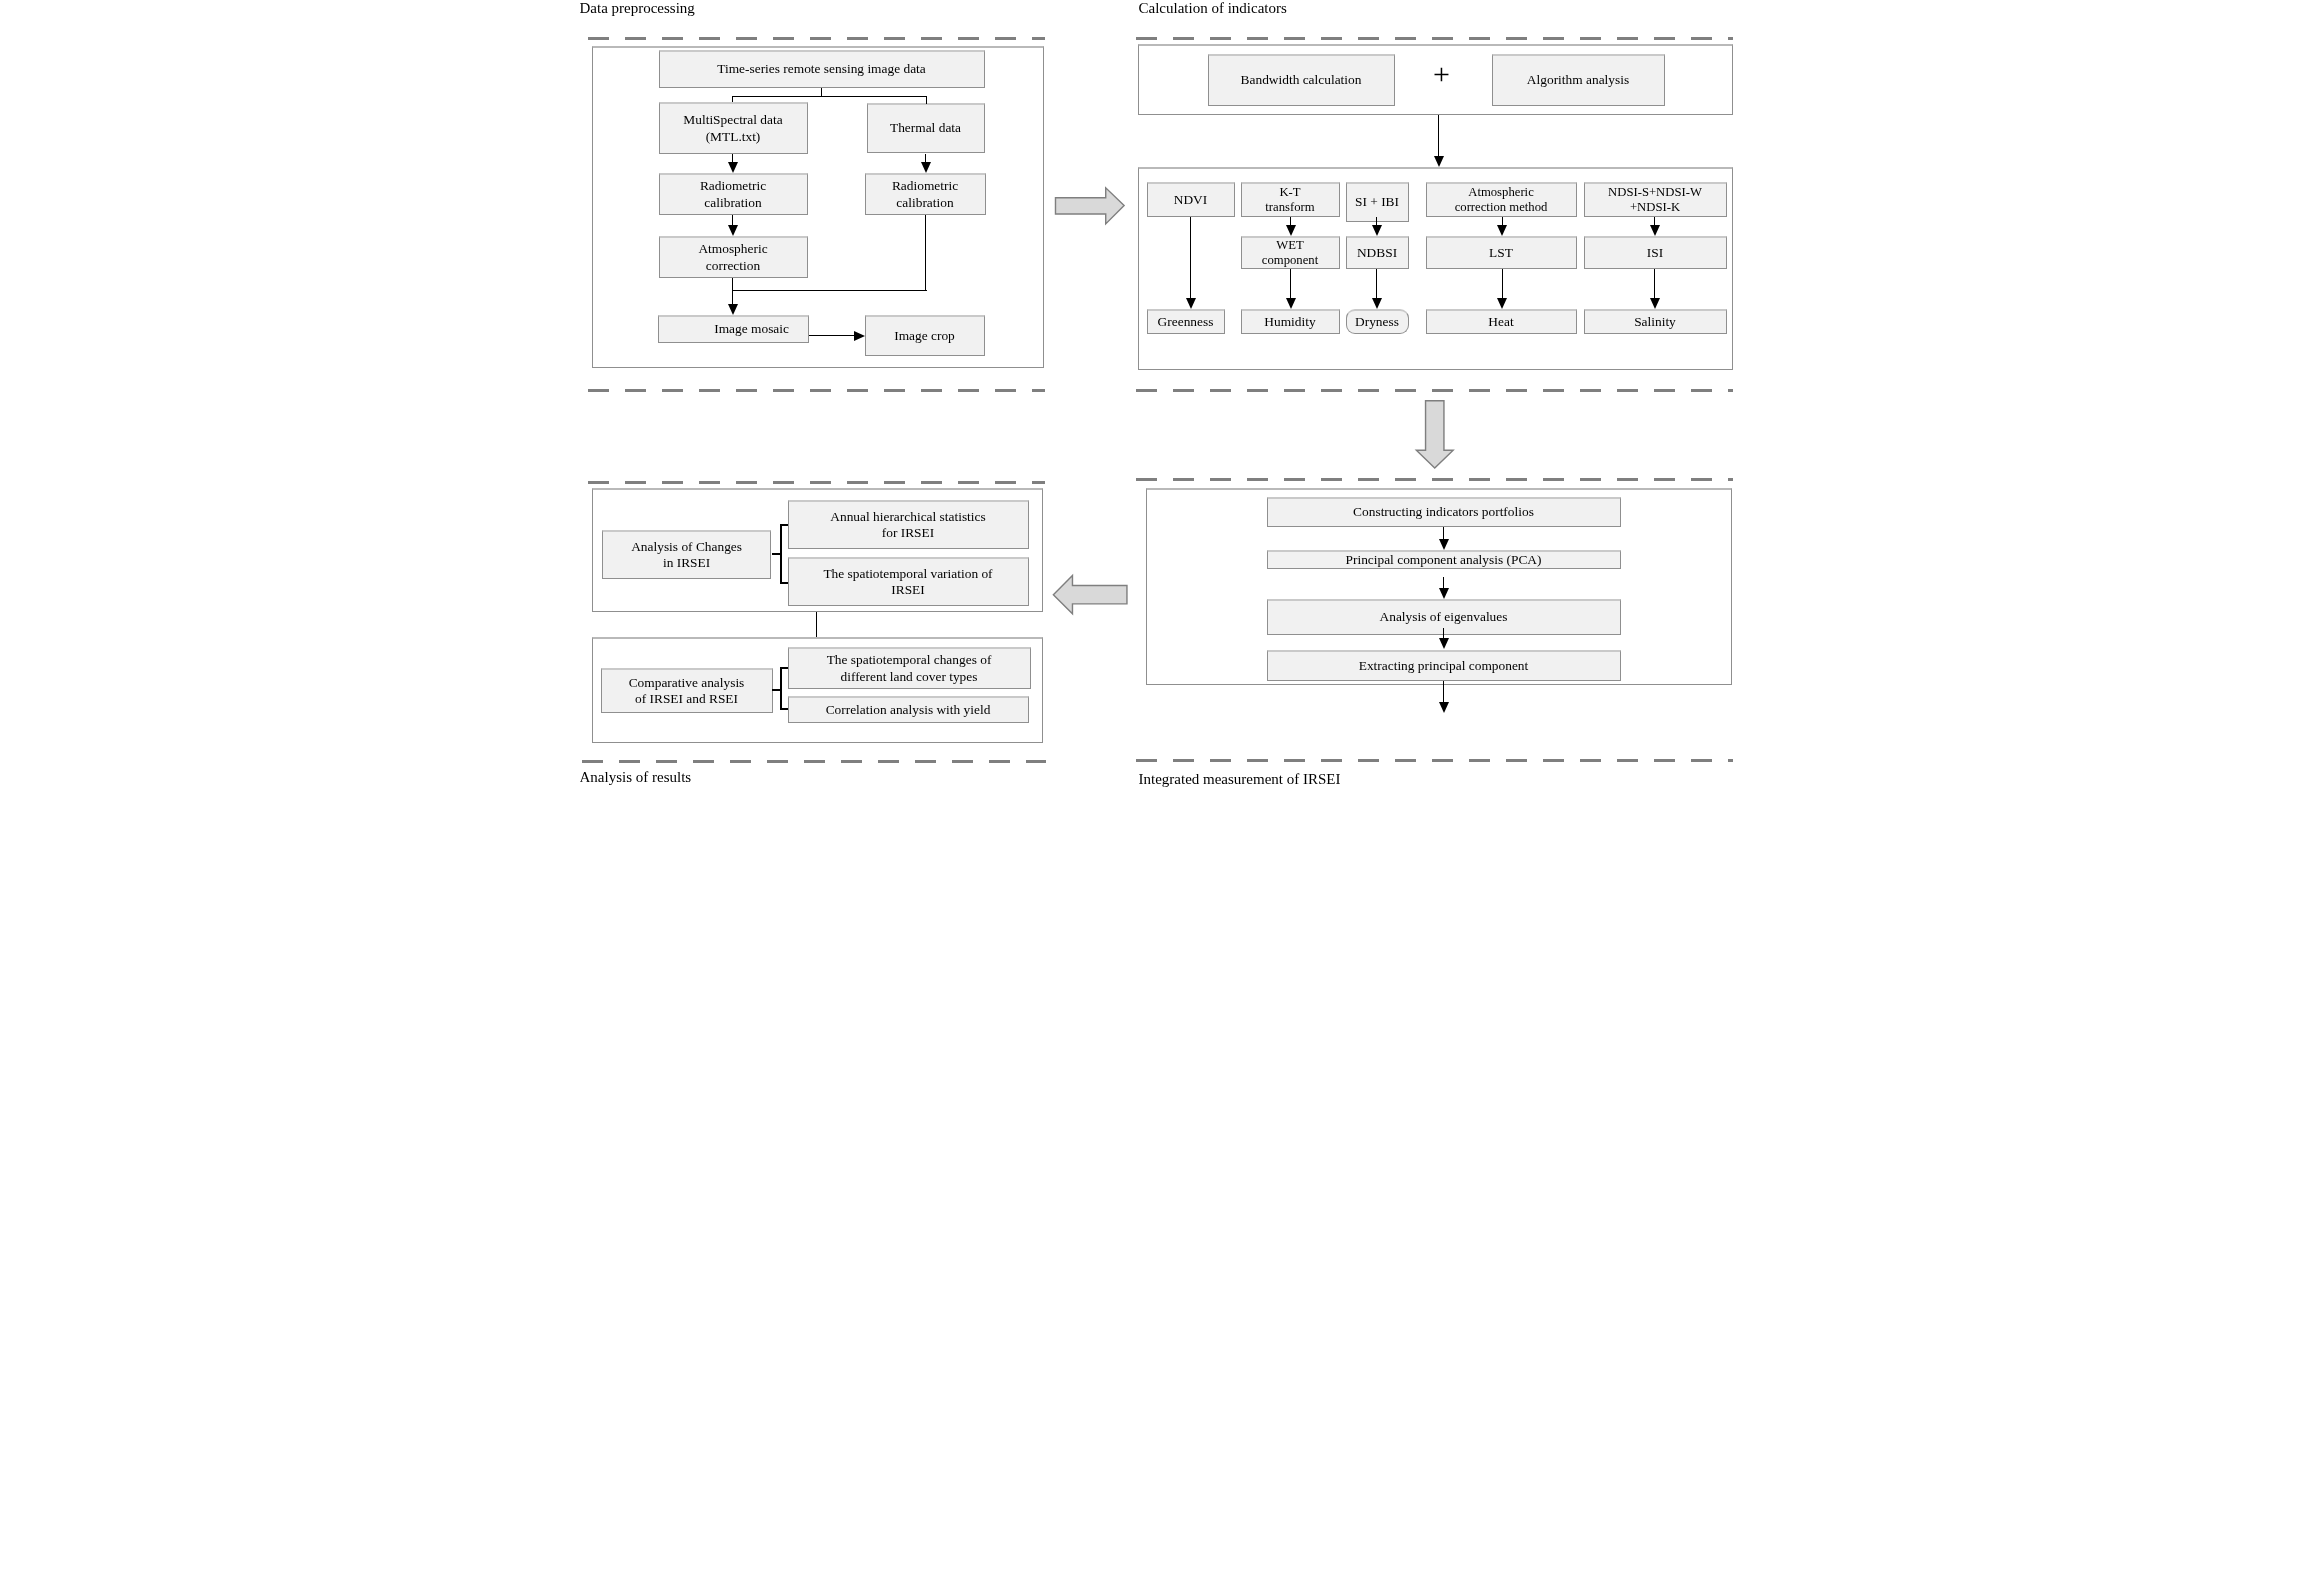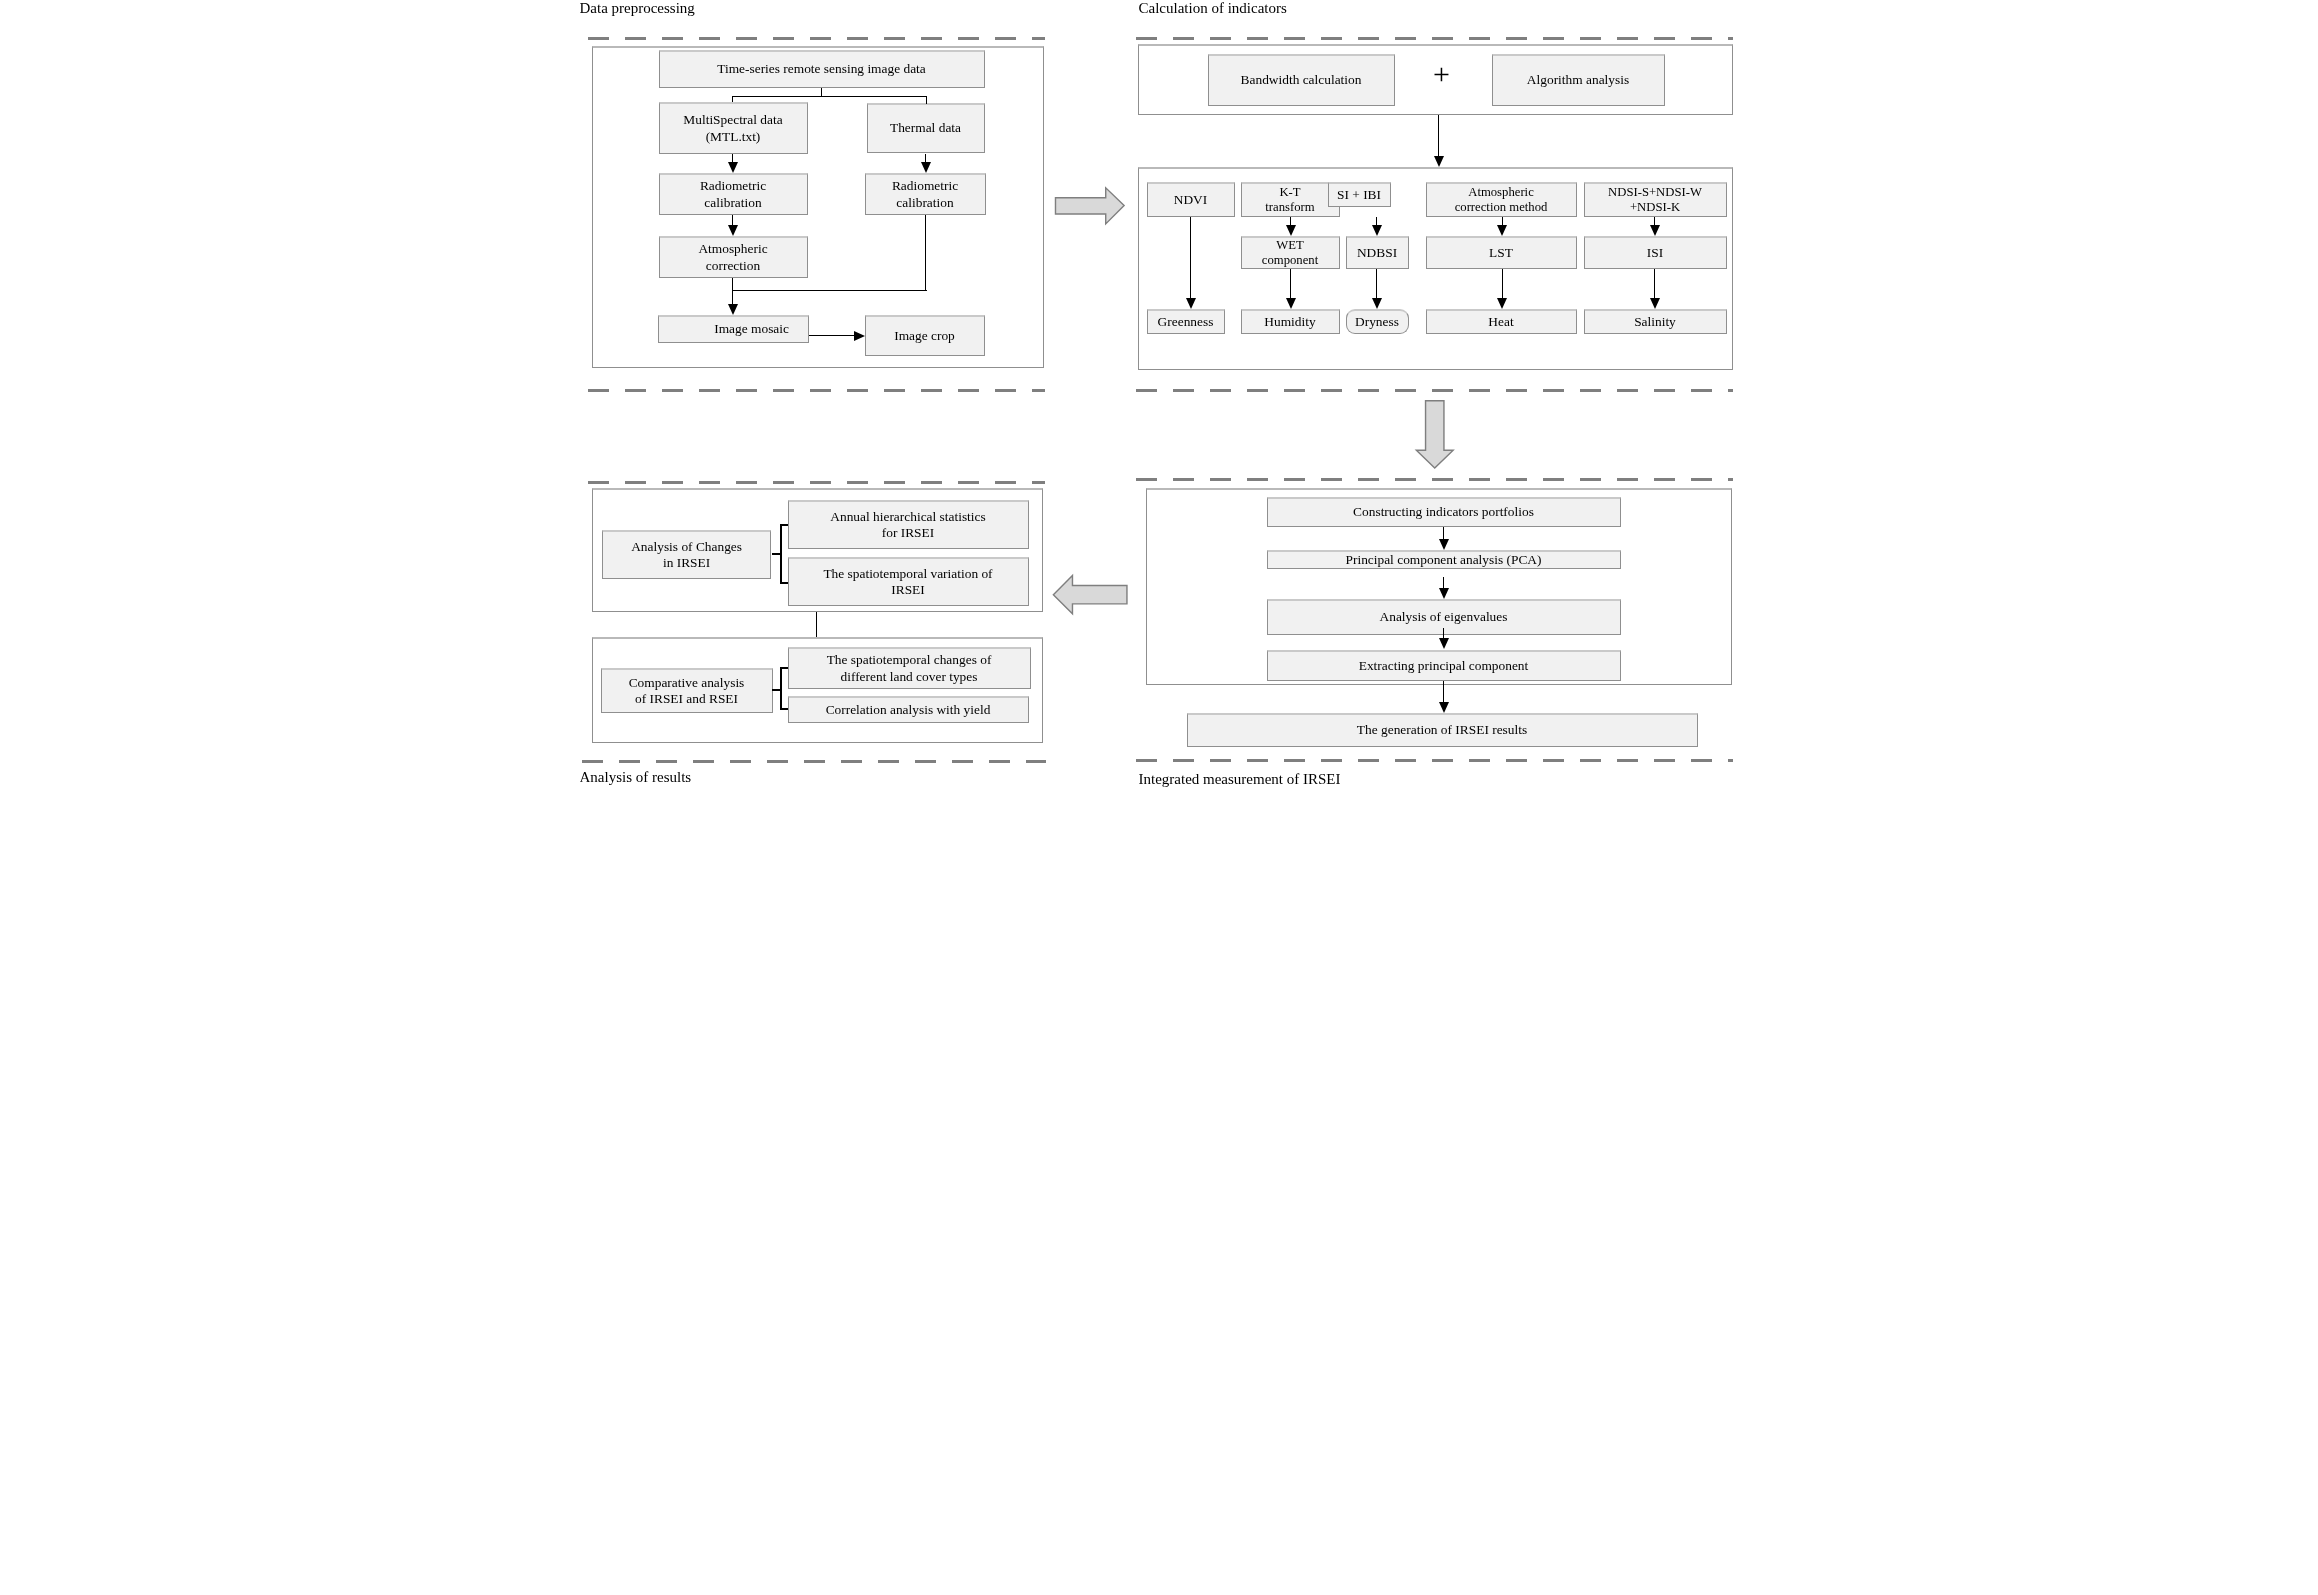--- a/index.html
+++ b/index.html
@@ -106,21 +106,21 @@
   <div class="box" style="left:912px;top:54px;width:173px;height:52px;">Algorithm analysis</div>
 
   <div class="vline" style="left:858px;top:115px;height:42px;"></div>
   <div class="ah-down" style="left:854px;top:156px;"></div>
 
   <div class="container" style="left:558px;top:167px;width:595px;height:203px;"></div>
 
   <div class="box" style="left:567px;top:182px;width:88px;height:35px;">NDVI</div>
   <div class="box small" style="left:661px;top:182px;width:99px;height:35px;">K-T
 transform</div>
-  <div class="box" style="left:748px;top:182px;width:63px;height:25px;">SI + IBI</div>
+  <div class="box" style="left:766px;top:182px;width:63px;height:40px;">SI + IBI</div>
   <div class="box small" style="left:846px;top:182px;width:151px;height:35px;">Atmospheric
 correction method</div>
   <div class="box small" style="left:1004px;top:182px;width:143px;height:35px;">NDSI-S+NDSI-W
 +NDSI-K</div>
 
   <div class="box small" style="left:661px;top:236px;width:99px;height:33px;">WET
 component</div>
   <div class="box" style="left:766px;top:236px;width:63px;height:33px;">NDBSI</div>
   <div class="box" style="left:846px;top:236px;width:151px;height:33px;">LST</div>
   <div class="box" style="left:1004px;top:236px;width:143px;height:33px;">ISI</div>
@@ -153,21 +153,20 @@
   <div class="ah-down" style="left:1070px;top:225px;"></div>
   <div class="vline" style="left:1074px;top:269px;height:30px;"></div>
   <div class="ah-down" style="left:1070px;top:298px;"></div>
 
   <div class="container" style="left:566px;top:488px;width:586px;height:197px;"></div>
 
   <div class="box" style="left:687px;top:497px;width:354px;height:30px;">Constructing indicators portfolios</div>
   <div class="box" style="left:687px;top:550px;width:354px;height:19px;text-align:center;">Principal component analysis (PCA)</div>
   <div class="box" style="left:687px;top:599px;width:354px;height:36px;">Analysis of eigenvalues</div>
   <div class="box" style="left:687px;top:650px;width:354px;height:31px;">Extracting principal component</div>
-  <div class="box" style="left:607px;top:713px;width:511px;height:34px;">The generation of IRSEI results</div>
 
   <div class="vline" style="left:863px;top:527px;height:12.7px;"></div>
   <div class="ah-down" style="left:859px;top:539px;"></div>
   <div class="vline" style="left:863px;top:577px;height:12.7px;"></div>
   <div class="ah-down" style="left:859px;top:588px;"></div>
   <div class="vline" style="left:863px;top:628px;height:11.3px;"></div>
   <div class="ah-down" style="left:859px;top:638px;"></div>
   <div class="vline" style="left:863px;top:681px;height:22.6px;"></div>
   <div class="ah-down" style="left:859px;top:702px;"></div>
 

